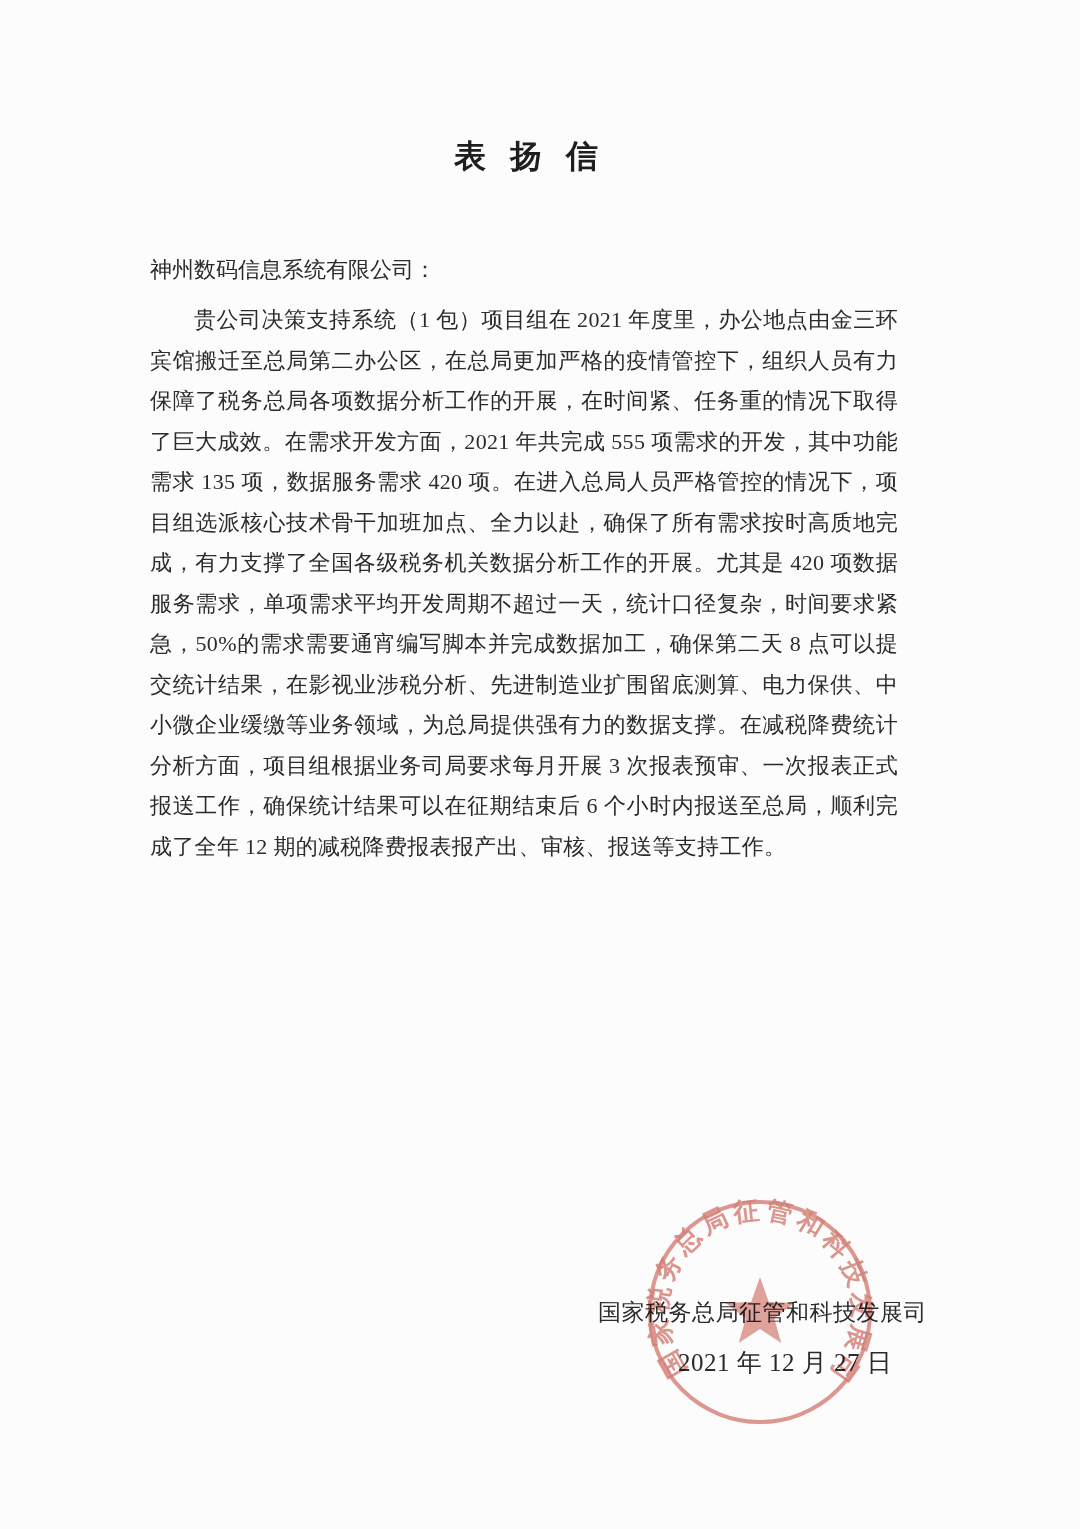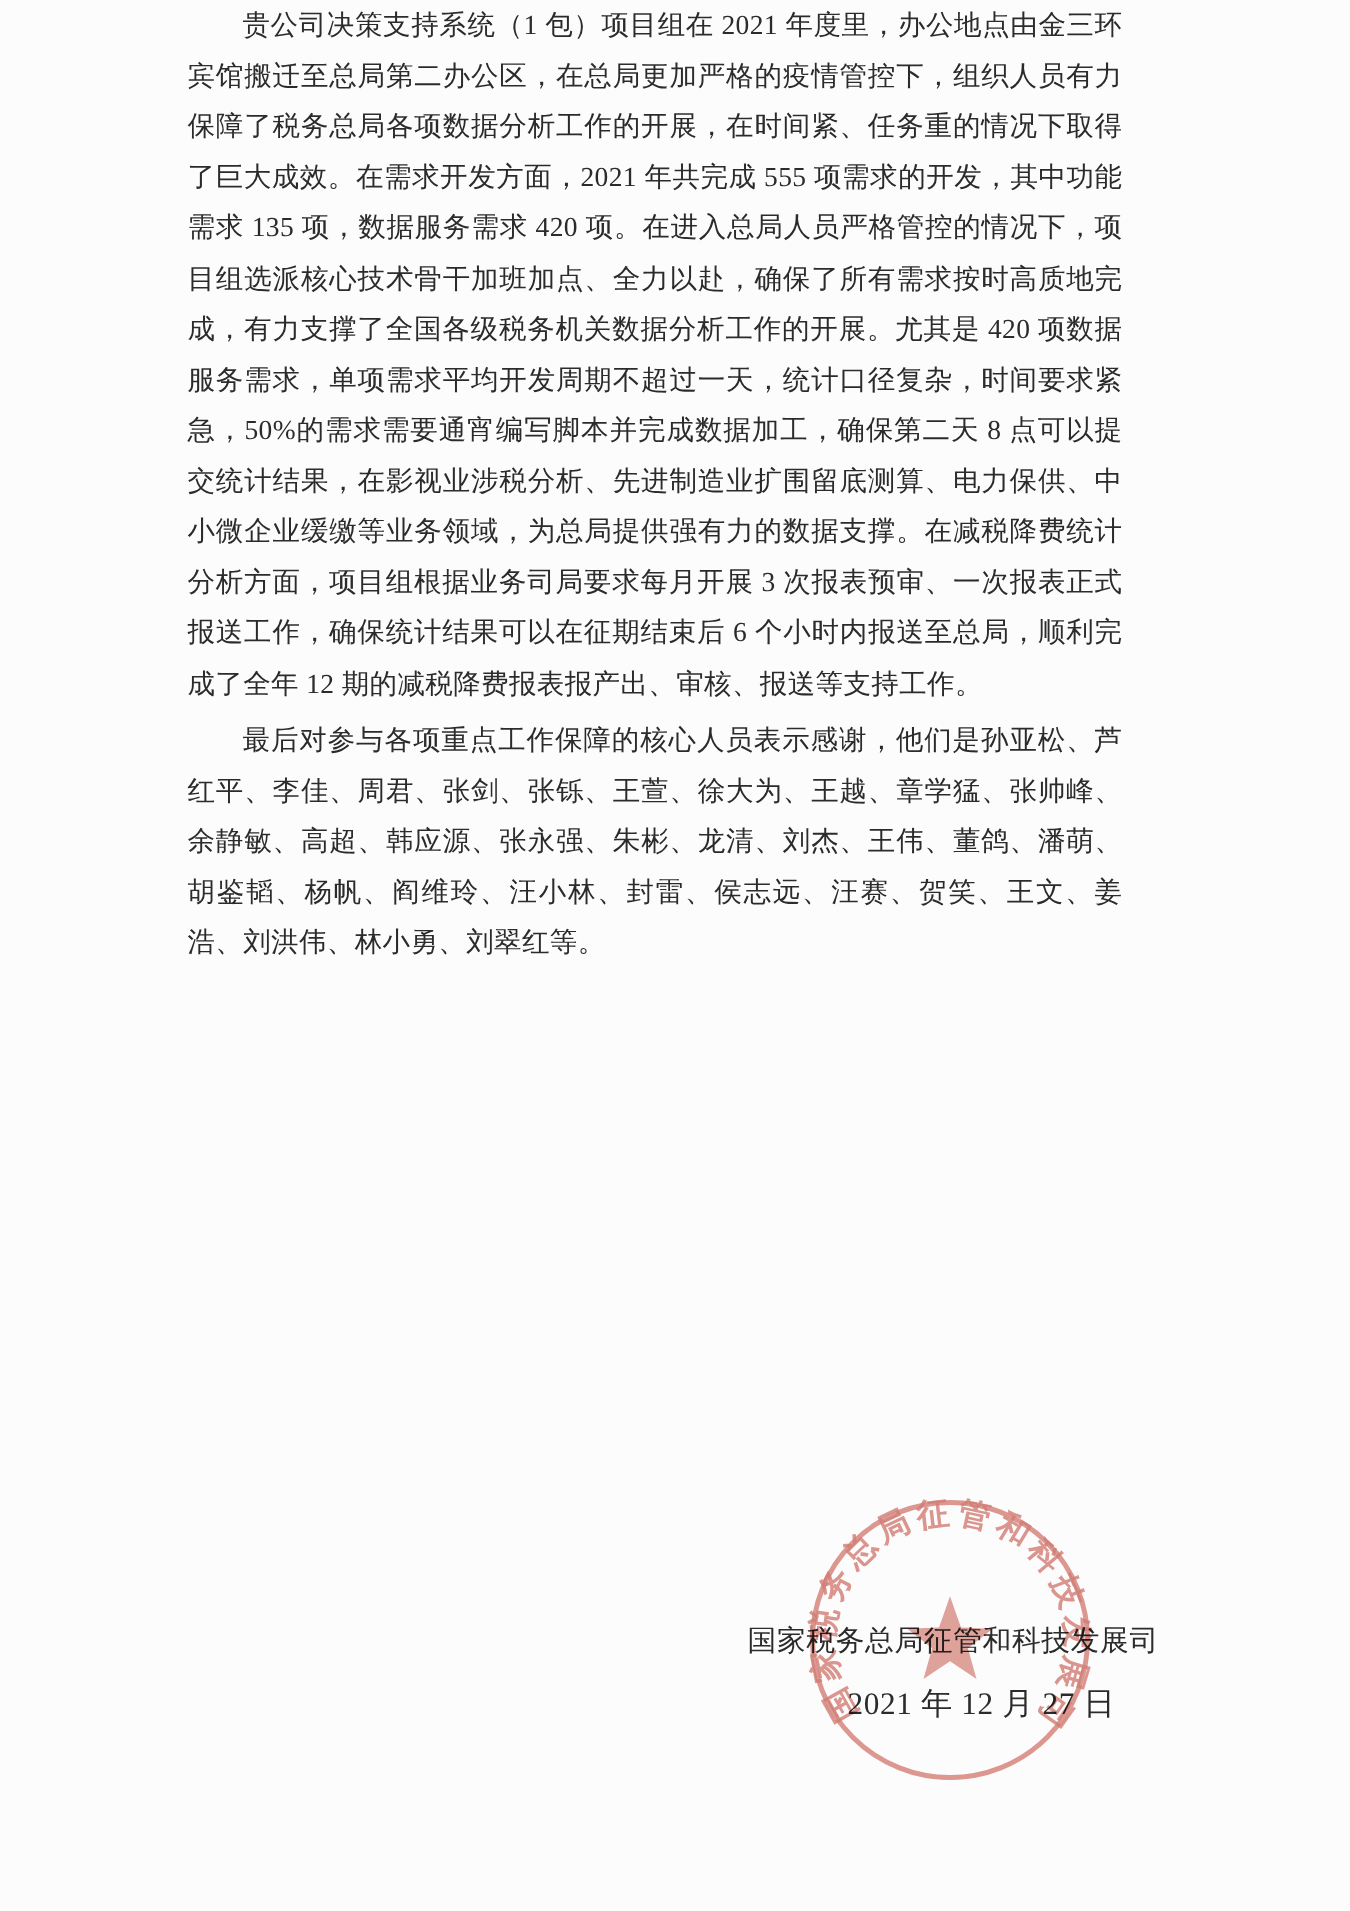--- a/index.html
+++ b/index.html
@@ -96,26 +96,27 @@
     letter-spacing: 4.5px;
     font-family: "Liberation Serif", "DejaVu Serif", serif;
   }
 </style>
 </head>
 <body>
 
 <div class="page">
 
   <div class="content">
+    <h1 class="title">表 扬 信</h1>
 
+    <div class="salutation">神州数码信息系统有限公司：</div>
 
     <p class="body-para">贵公司决策支持系统（1 包）项目组在 2021 年度里，办公地点由金三环宾馆搬迁至总局第二办公区，在总局更加严格的疫情管控下，组织人员有力保障了税务总局各项数据分析工作的开展，在时间紧、任务重的情况下取得了巨大成效。在需求开发方面，2021 年共完成 555 项需求的开发，其中功能需求 135 项，数据服务需求 420 项。在进入总局人员严格管控的情况下，项目组选派核心技术骨干加班加点、全力以赴，确保了所有需求按时高质地完成，有力支撑了全国各级税务机关数据分析工作的开展。尤其是 420 项数据服务需求，单项需求平均开发周期不超过一天，统计口径复杂，时间要求紧急，50%的需求需要通宵编写脚本并完成数据加工，确保第二天 8 点可以提交统计结果，在影视业涉税分析、先进制造业扩围留底测算、电力保供、中小微企业缓缴等业务领域，为总局提供强有力的数据支撑。在减税降费统计分析方面，项目组根据业务司局要求每月开展 3 次报表预审、一次报表正式报送工作，确保统计结果可以在征期结束后 6 个小时内报送至总局，顺利完成了全年 12 期的减税降费报表报产出、审核、报送等支持工作。</p>
 
 
-    <p class="body-para">最后对参与各项重点工作保障的核心人员表示感谢，他们是孙亚松、芦红平、李佳、周君、张剑、张铄、王萱、徐大为、王越、章学猛、张帅峰、余静敏、高超、韩应源、张永强、朱彬、龙清、刘杰、王伟、董鸽、潘萌、胡鉴韬、杨帆、阎维玲、汪小林、封雷、侯志远、汪赛、贺笑、王文、姜浩、刘洪伟、林小勇、刘翠红等。</p>
   </div>
 
   <div class="sign-name">国家税务总局征管和科技发展司</div>
 
   <div class="sign-date">2021 年 12 月 27 日</div>
 
   <svg class="seal" viewBox="-115 -115 230 230" xmlns="http://www.w3.org/2000/svg">
     <defs>
       <path id="sealArc" d="M -71.2 59.8 A 93 93 0 1 1 71.2 59.8" fill="none"></path>
     </defs>

